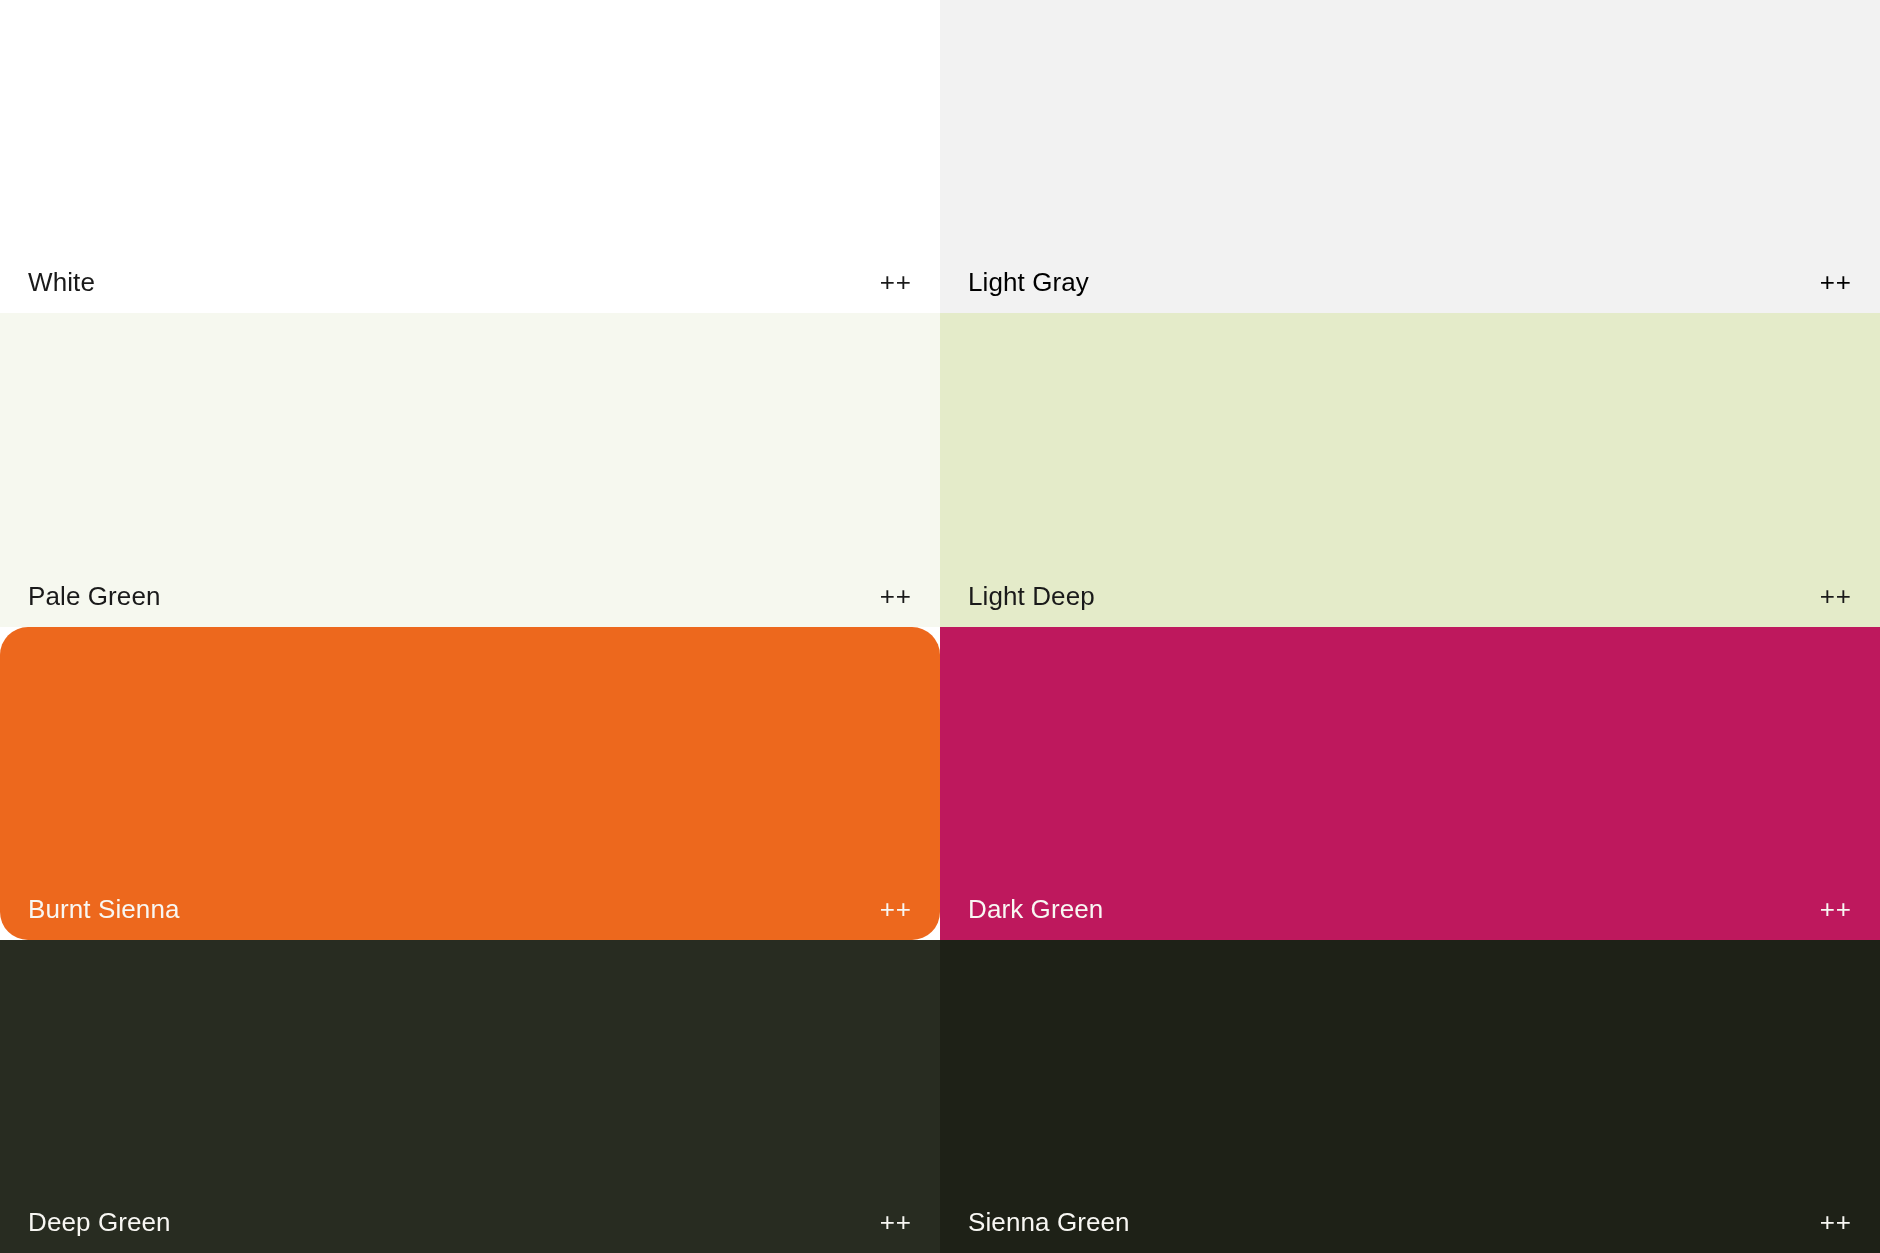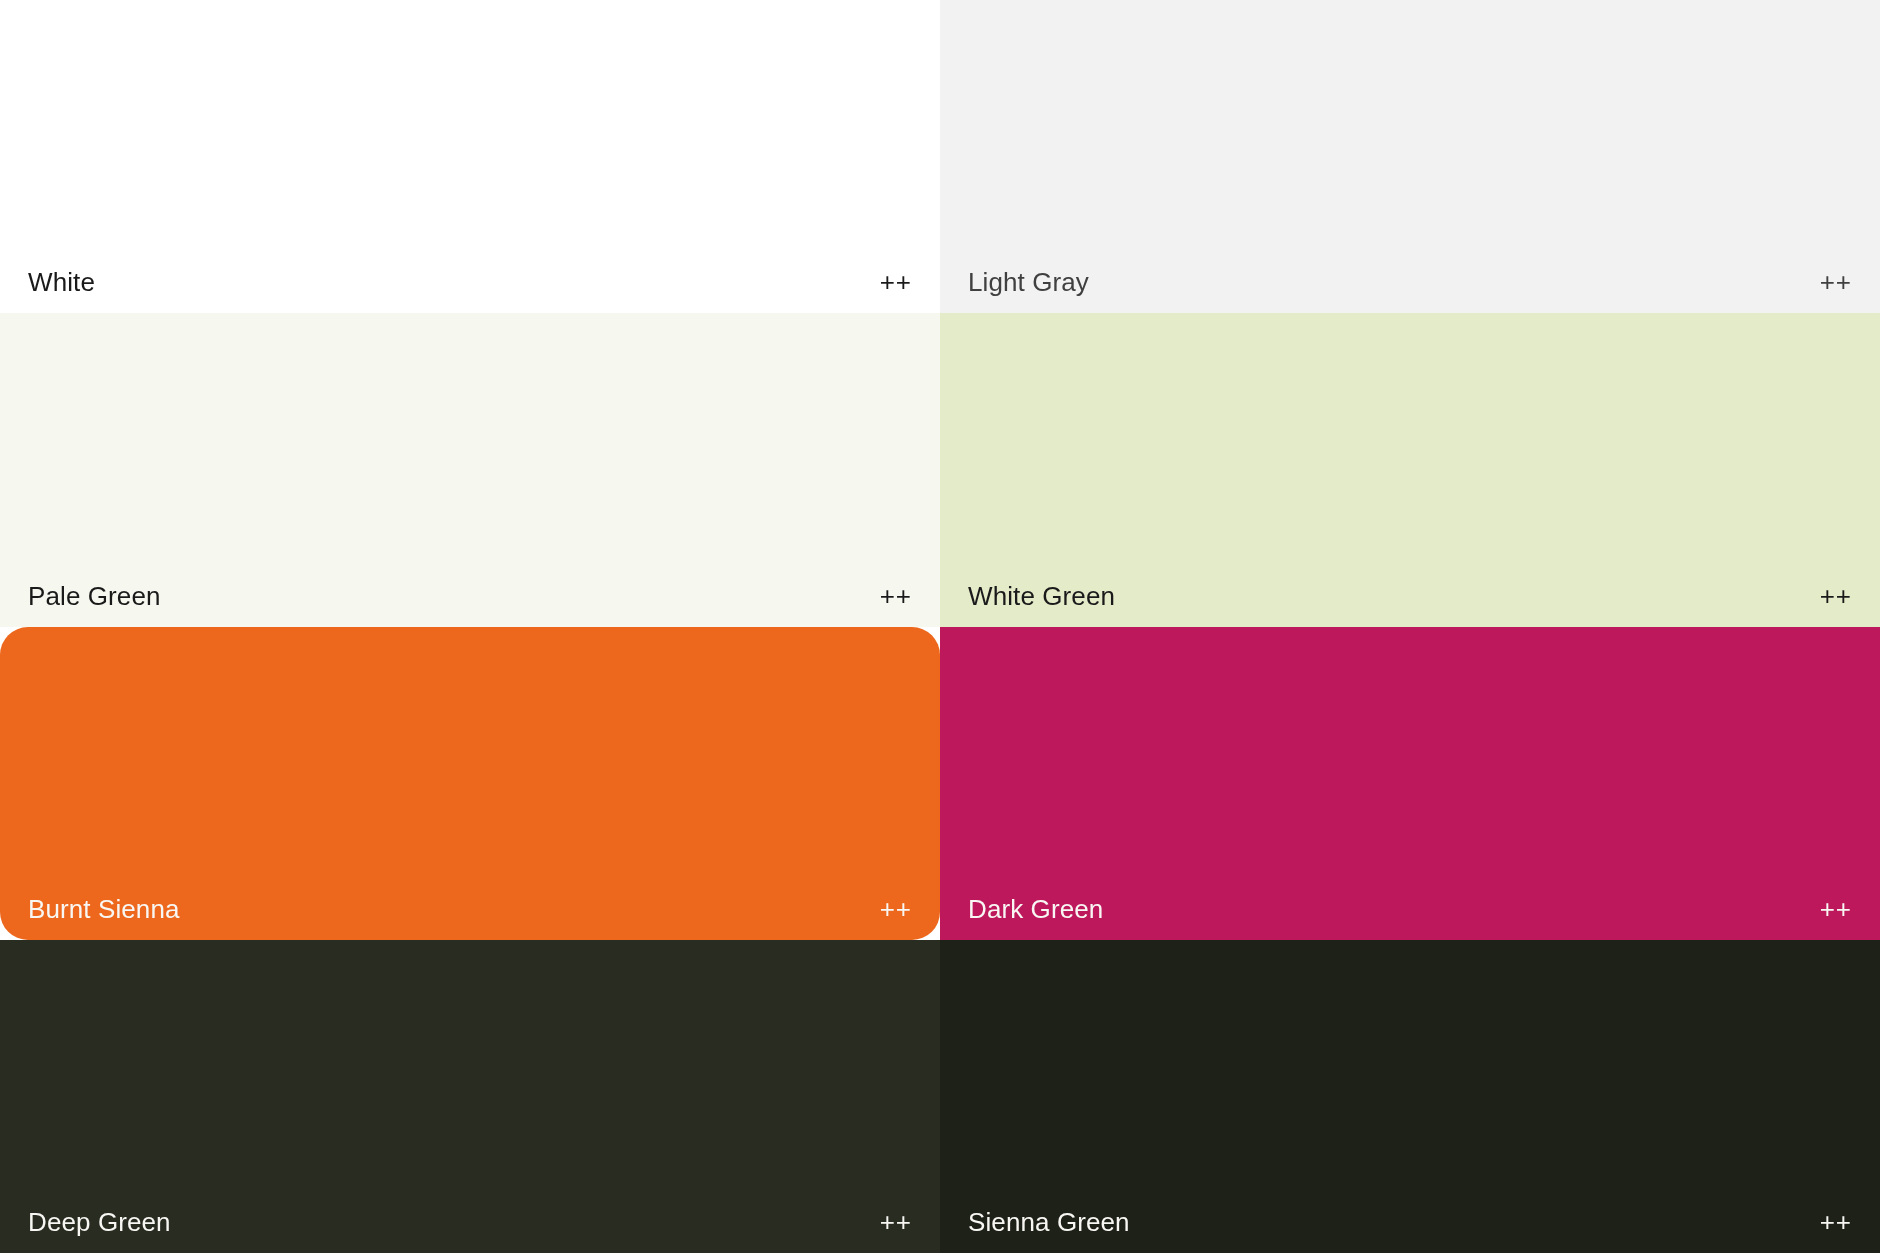--- a/index.html
+++ b/index.html
@@ -59,37 +59,37 @@
 
 <main id="palette-grid">
 
   <section class="swatch" style="background-color: rgb(255, 255, 255); color: rgb(26, 26, 26);">
     <div class="swatch-footer">
       <span class="swatch-name">White</span>
       <span class="swatch-badge">++</span>
     </div>
   </section>
 
-  <section class="swatch" style="background-color: rgb(242, 242, 242); color: #404040;">
+  <section class="swatch" style="background-color: rgb(242, 242, 242); color: #000000;">
     <div class="swatch-footer">
       <span class="swatch-name">Light Gray</span>
       <span class="swatch-badge">++</span>
     </div>
   </section>
 
   <section class="swatch" style="background-color: rgb(246, 248, 239); color: rgb(26, 26, 26); padding-left: 12px;">
     <div class="swatch-footer">
       <span class="swatch-name">Pale Green</span>
       <span class="swatch-badge">++</span>
     </div>
   </section>
 
   <section class="swatch" style="background-color: rgb(228, 235, 201); color: rgb(26, 26, 26);">
     <div class="swatch-footer">
-      <span class="swatch-name">White Green</span>
+      <span class="swatch-name">Light Deep</span>
       <span class="swatch-badge">++</span>
     </div>
   </section>
 
   <section class="swatch" style="background-color: rgb(237, 104, 29); color: rgb(248, 247, 243); border-radius: 28px;">
     <div class="swatch-footer">
       <span class="swatch-name">Burnt Sienna</span>
       <span class="swatch-badge">++</span>
     </div>
   </section>

